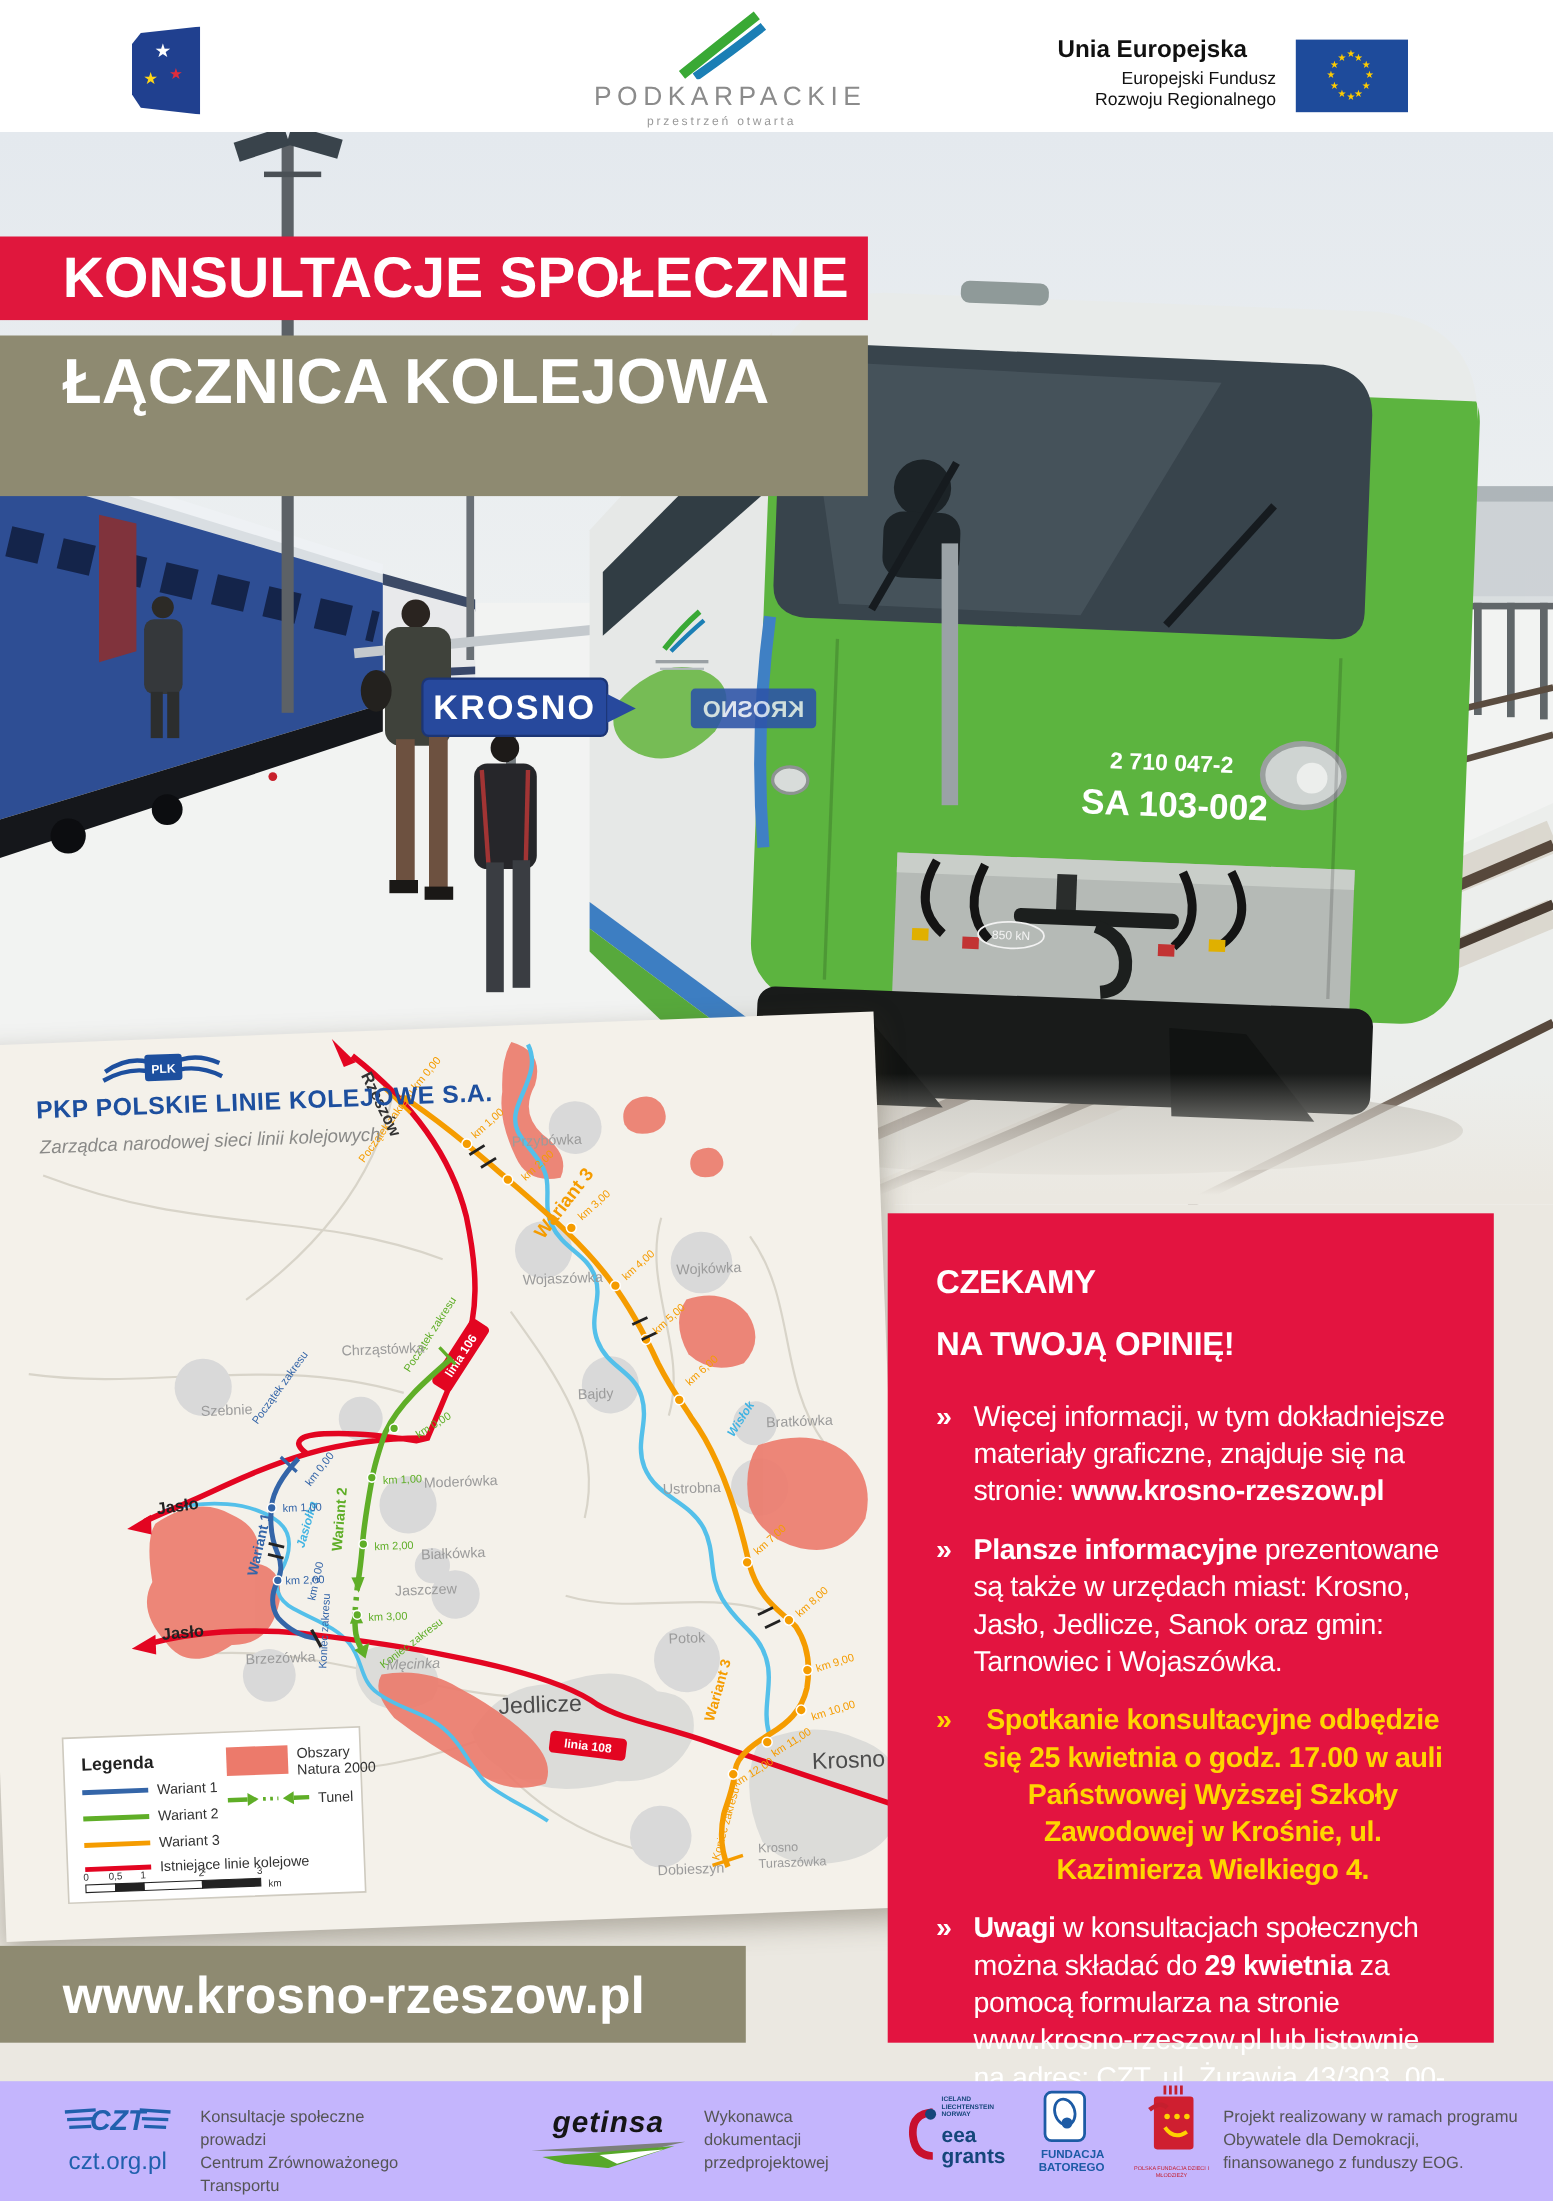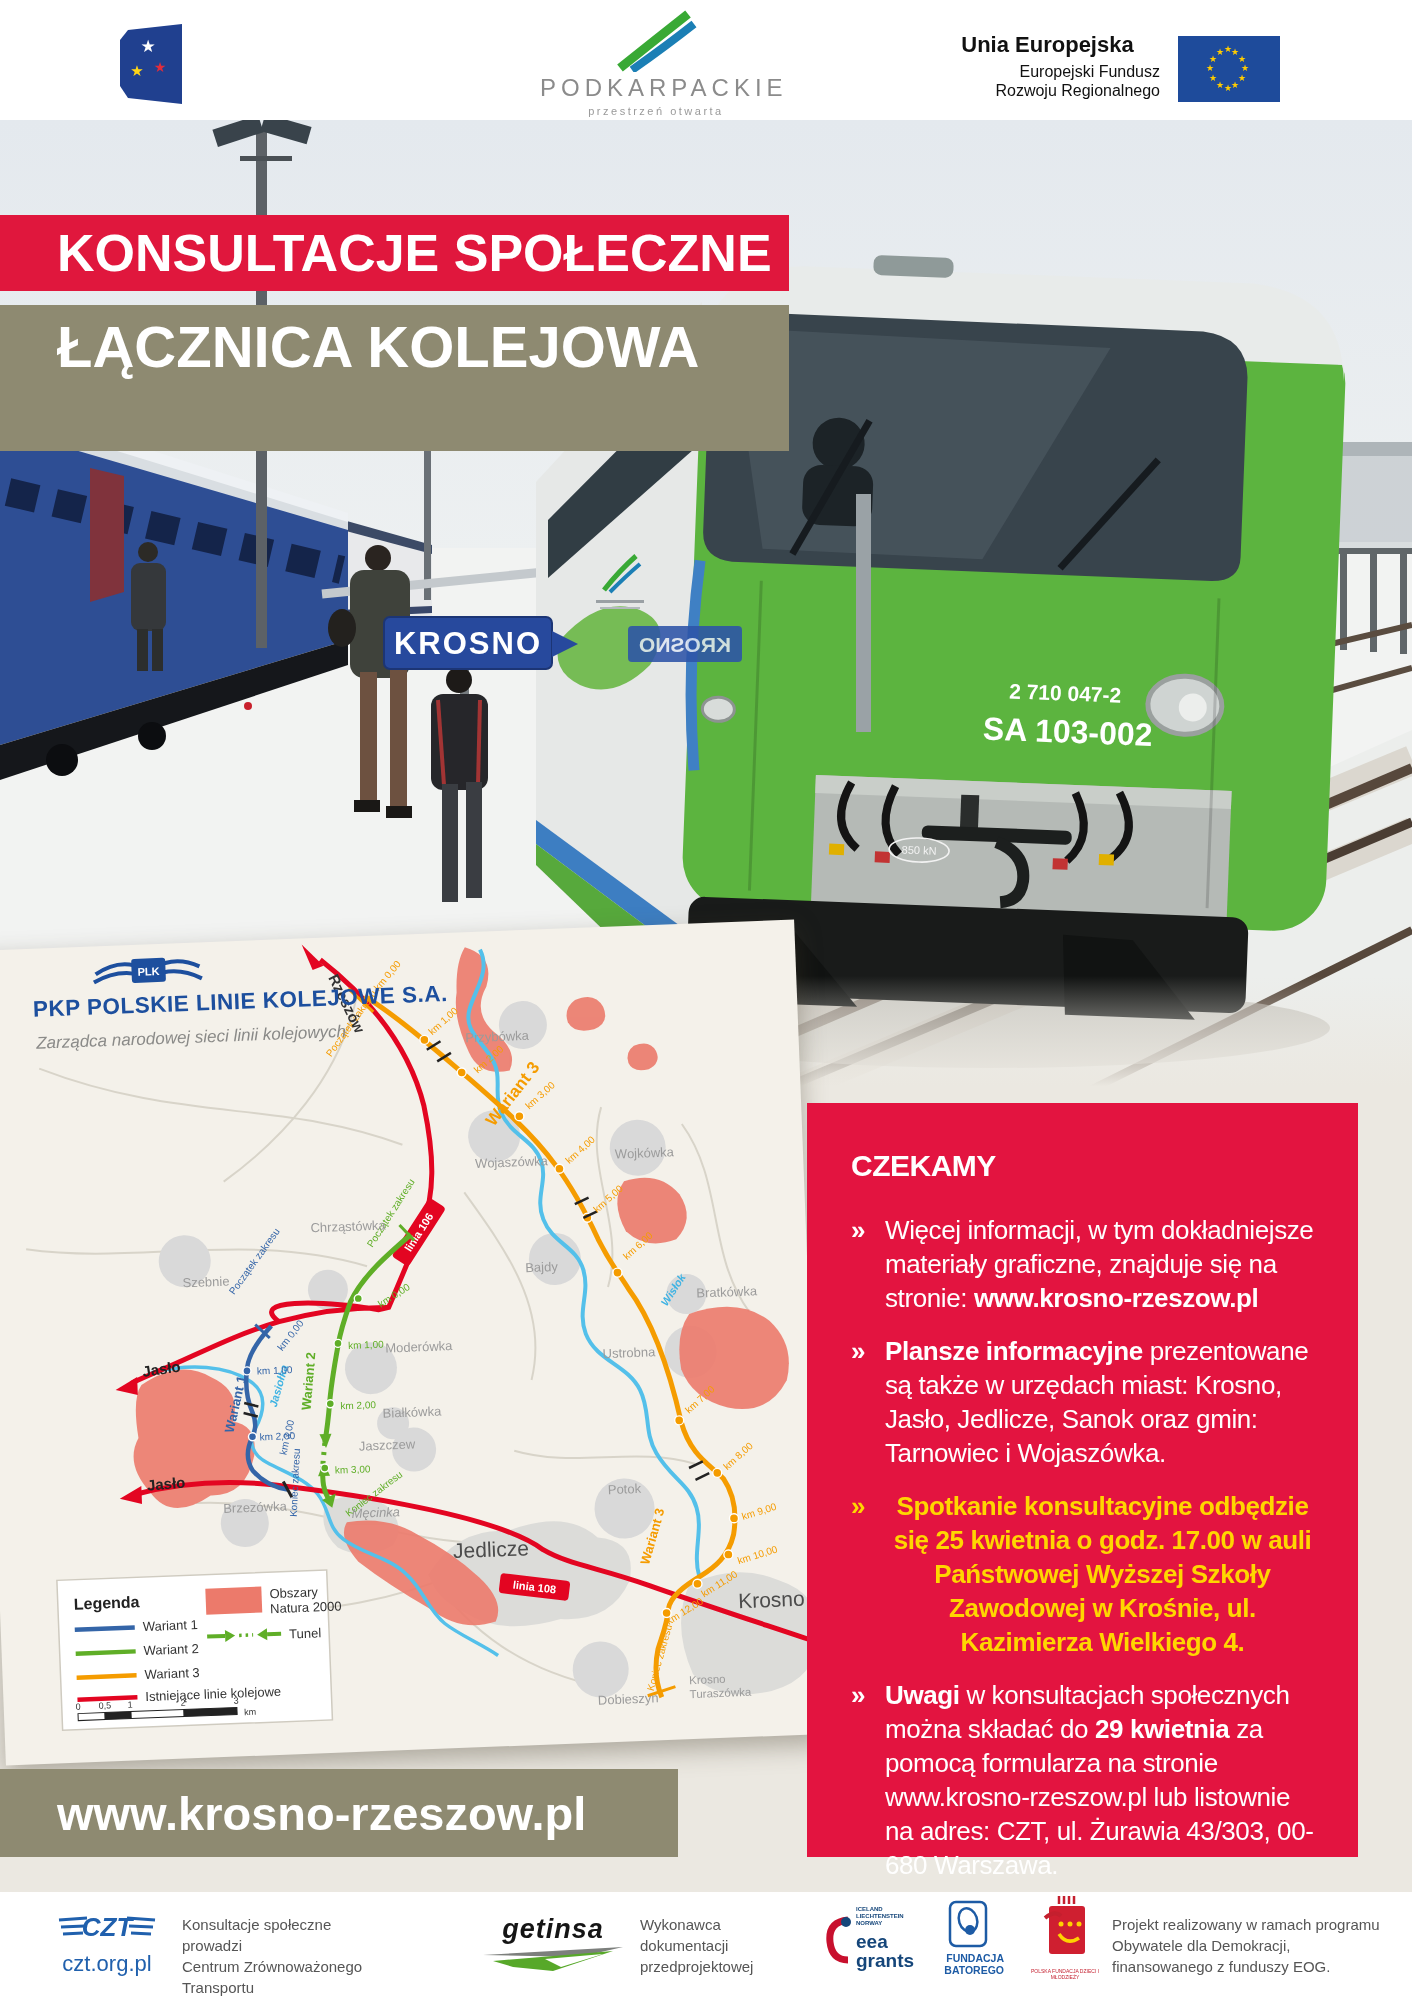--- a/index.html
+++ b/index.html
@@ -39,21 +39,21 @@
   .panel{position:absolute;left:807px;top:1103px;width:551px;height:754px;background:#e31440;z-index:22;
          box-sizing:border-box;padding:34px 38px 30px 44px;}
   .panel h1{margin:0;color:#fff;font-size:30px;line-height:57px;font-weight:bold;letter-spacing:-0.5px;}
   .bullet{display:flex;margin-top:19px;}
   .bm{color:#fff;font-size:26px;line-height:34px;width:34px;flex:0 0 34px;font-weight:bold;}
   .bt{color:#fff;font-size:26px;line-height:34px;letter-spacing:-0.4px;}
   .bt b{font-weight:bold;}
   .yellow .bm{color:#ffd600;}
   .yellow .bt{color:#ffd600;font-weight:bold;text-align:center;}
   
-  .footer{position:absolute;left:0;top:1892px;width:1412px;height:109px;background:#ffffff;z-index:30;text-decoration:underline;}
+  .footer{position:absolute;left:0;top:1892px;width:1412px;height:109px;background:#c4b5fd;z-index:30;text-decoration:underline;}
   .f-small{font-size:15px;color:#555;line-height:21px;}
   .czt-url{color:#2060ad;font-size:22px;margin-top:1px;}
   .getinsa-name{font-weight:bold;font-style:italic;font-size:27px;color:#151515;letter-spacing:1px;}
   .eea-c{font-size:6px;color:#15467a;font-weight:bold;line-height:7px;}
   .eea-n{color:#15467a;font-size:19px;line-height:19px;font-weight:bold;}
   .bat-t{color:#1d5ba5;font-size:10.5px;font-weight:bold;line-height:12px;text-align:right;}
   .pfdm-t{color:#c41f2e;font-size:5px;line-height:6px;text-align:center;margin-top:2px;}
 </style>
 </head>
 <body>
@@ -502,20 +502,21 @@
       <text x="230" y="762" font-size="9" fill="#333">3</text>
       <text x="240" y="774" font-size="9" fill="#333">km</text>
     </g>
   </g>
 </svg>
 </div>
 
 <div class="panel">
   <h1>
     <div>CZEKAMY</div>
+    <div>NA TWOJĄ OPINIĘ!</div>
   </h1>
   <div class="bullet">
     <span class="bm">»</span>
     <span class="bt"><span>Więcej informacji, w tym dokładniejsze materiały graficzne, znajduje się na stronie: </span><b>www.krosno-rzeszow.pl</b></span>
   </div>
   <div class="bullet">
     <span class="bm">»</span>
     <span class="bt"><b>Plansze informacyjne</b><span> prezentowane są także w urzędach miast: Krosno, Jasło, Jedlicze, Sanok oraz gmin: Tarnowiec i Wojaszówka.</span></span>
   </div>
   <div class="bullet yellow">

